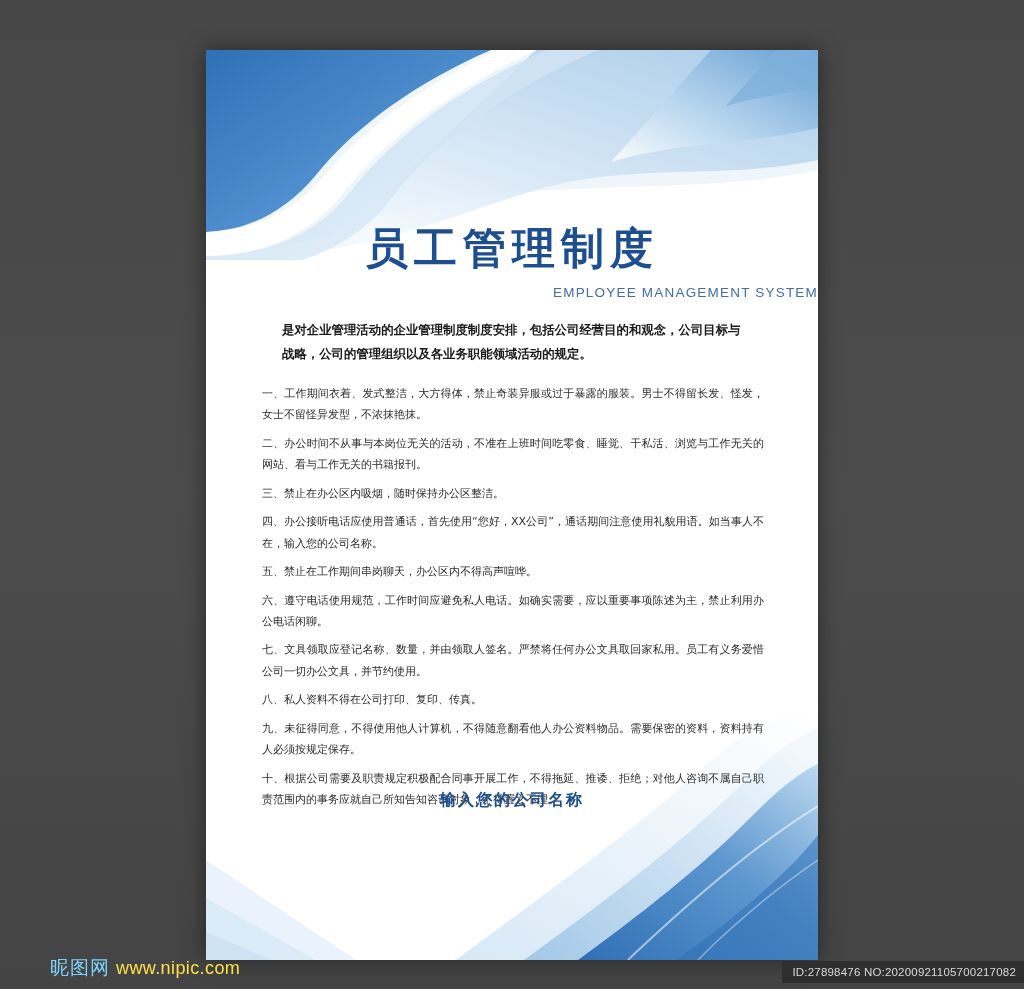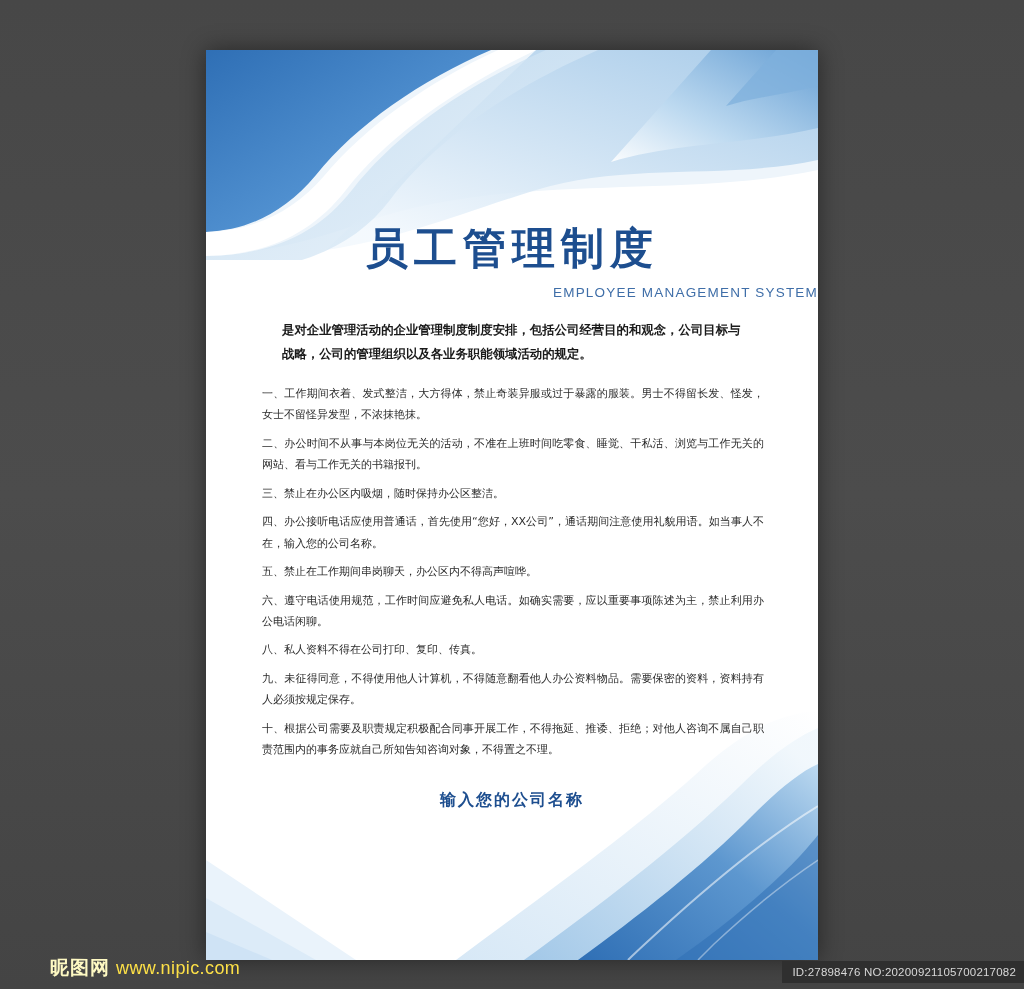--- a/index.html
+++ b/index.html
@@ -131,22 +131,22 @@
     position: absolute;
     left: 10px;
     bottom: 8px;
     display: flex;
     align-items: center;
     gap: 6px;
   }
   .wm-logo {
     font-family: "DejaVu Sans", "Liberation Sans", sans-serif;
     font-size: 19px;
-    font-weight: bold;
-    color: #fef9c3;
+    font-weight: normal;
+    color: #7dd3fc;
     letter-spacing: 1px;
     padding-left: 40px;
   }
   .wm-url {
     font-size: 18px;
     color: #fde047;
     letter-spacing: 0.4px;
   }
   .wm-id {
     position: absolute;
@@ -242,20 +242,21 @@
     <div class="title-en">EMPLOYEE MANAGEMENT SYSTEM</div>
     <div class="intro">是对企业管理活动的企业管理制度制度安排，包括公司经营目的和观念，公司目标与战略，公司的管理组织以及各业务职能领域活动的规定。</div>
 
     <div class="rules">
       <div class="rule">一、工作期间衣着、发式整洁，大方得体，禁止奇装异服或过于暴露的服装。男士不得留长发、怪发，女士不留怪异发型，不浓抹艳抹。</div>
       <div class="rule">二、办公时间不从事与本岗位无关的活动，不准在上班时间吃零食、睡觉、干私活、浏览与工作无关的网站、看与工作无关的书籍报刊。</div>
       <div class="rule">三、禁止在办公区内吸烟，随时保持办公区整洁。</div>
       <div class="rule">四、办公接听电话应使用普通话，首先使用“您好，XX公司”，通话期间注意使用礼貌用语。如当事人不在，输入您的公司名称。</div>
       <div class="rule">五、禁止在工作期间串岗聊天，办公区内不得高声喧哗。</div>
       <div class="rule">六、遵守电话使用规范，工作时间应避免私人电话。如确实需要，应以重要事项陈述为主，禁止利用办公电话闲聊。</div>
+      <div class="rule">七、文具领取应登记名称、数量，并由领取人签名。严禁将任何办公文具取回家私用。员工有义务爱惜公司一切办公文具，并节约使用。</div>
       <div class="rule">八、私人资料不得在公司打印、复印、传真。</div>
       <div class="rule">九、未征得同意，不得使用他人计算机，不得随意翻看他人办公资料物品。需要保密的资料，资料持有人必须按规定保存。</div>
       <div class="rule">十、根据公司需要及职责规定积极配合同事开展工作，不得拖延、推诿、拒绝；对他人咨询不属自己职责范围内的事务应就自己所知告知咨询对象，不得置之不理。</div>
     </div>
 
     <div class="company-zh">输入您的公司名称</div>
   </div>
 </div>
 
 <div class="wm-left">

